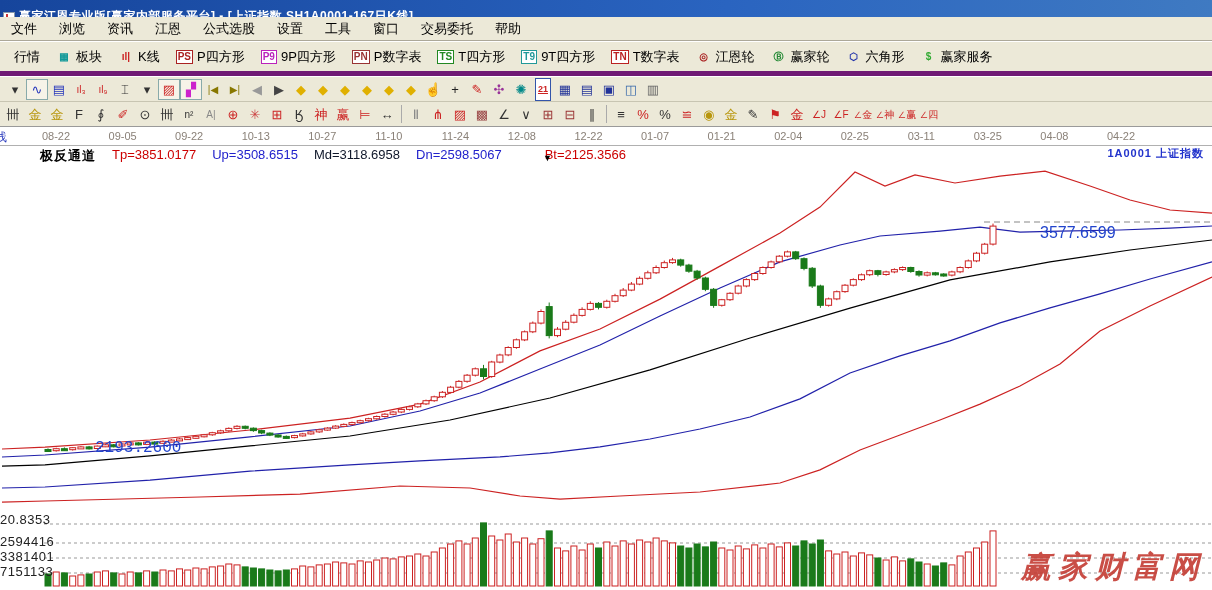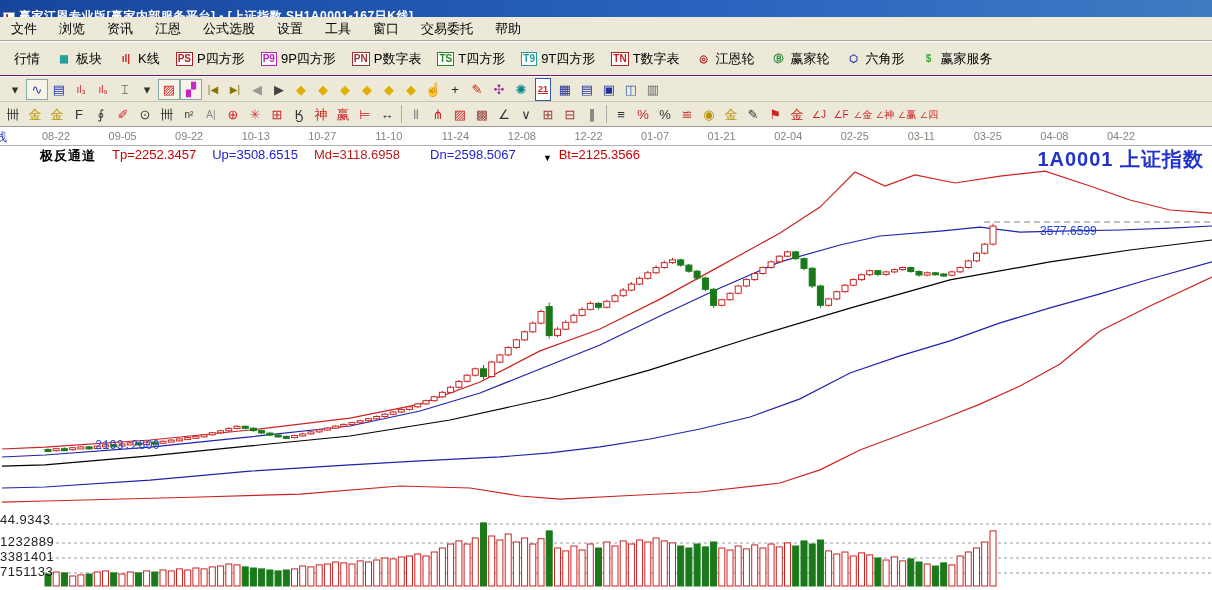--- a/index.html
+++ b/index.html
@@ -13,21 +13,21 @@
   .titlebar .appicon { width:12px; height:10px; margin:0 4px 0 3px; background:#fff;
     border:1px solid #89a; position:relative; }
   .titlebar .appicon::after { content:""; position:absolute; left:2px; top:1px; width:2px; height:6px; background:#c33; }
   .titlebar .ttext { white-space:nowrap; font-weight:bold; letter-spacing:0.5px; }
 
   .menubar { position:absolute; top:17px; left:0; width:100%; height:24px;
     background:#ece9d8; border-bottom:1px solid #aca899; display:flex; align-items:center; }
   .menubar .mi { font-size:13px; color:#000; padding:14px 11px; line-height:23px; cursor:default; }
 
   .toolbar1 { position:absolute; top:42px; left:0; width:100%; height:34px;
-    background:#ece9d8; border-bottom:1px solid #701a75; display:flex; align-items:center; padding-left:6px; }
+    background:#ece9d8; border-bottom:5px solid #701a75; display:flex; align-items:center; padding-left:6px; }
   .tb1item { display:flex; align-items:center; gap:4px; padding:0 8px; height:28px; font-size:13px; color:#000; }
   .tb1icon { display:inline-flex; align-items:center; justify-content:center;
     min-width:16px; height:14px; font-size:10px; font-weight:bold; }
   .tb1icon.badge { border:1px solid; padding:0 1px; background:#fff; line-height:12px; }
 
   .toolbar2 { position:absolute; top:77px; left:0; width:100%; height:25px;
     background:#ece9d8; border-bottom:1px solid #c8c5b2; display:flex; align-items:center; padding-left:4px; }
   .toolbar3 { position:absolute; top:102px; left:0; width:100%; height:25px;
     background:#ece9d8; border-bottom:1px solid #9a9a9a; display:flex; align-items:center; padding-left:2px; }
   .ticon { width:22px; height:21px; display:inline-flex; align-items:center; justify-content:center;
@@ -41,23 +41,23 @@
 
   .edge-label { position:absolute; left:0; top:2px; width:9px; overflow:hidden;
     font-size:12px; color:#2233bb; }
   .edge-label span { margin-left:-5px; display:inline-block; }
 
   .indicator-row { position:absolute; left:40px; top:20px; display:flex; gap:16px;
     font-size:13px; white-space:nowrap; }
   .indicator-row .iname { color:#000; font-weight:bold; letter-spacing:1px; }
   .dropdown-marker { position:absolute; left:543px; top:26px; font-size:9px; color:#000; }
 
-  .symbol-label { position:absolute; right:8px; top:19px; font-size:20px; color:#2233cc; font-weight:bold; letter-spacing:1px; }
-
-  .anno { position:absolute; font-size:12px; color:#2244cc; }
+  .symbol-label { position:absolute; right:8px; top:19px; font-size:11px; color:#2233cc; font-weight:bold; letter-spacing:1px; }
+
+  .anno { position:absolute; font-size:16px; color:#2244cc; }
   .vol-label { position:absolute; left:0; font-size:13px; color:#222; letter-spacing:0.5px; }
 
   .watermark { position:absolute; right:6px; top:420px; font-size:30px; color:#c43b33;
     font-family:"Liberation Serif", serif; font-style:italic; font-weight:bold;
     letter-spacing:7px; opacity:0.9; }
 </style>
 </head>
 <body>
 
 <div id="app">
@@ -590,34 +590,35 @@
         <line x1="993.0" y1="223.6" x2="993.0" y2="245.5" stroke="#cc2222" stroke-width="1"></line>
         <rect x="990.0" y="226.1" width="6" height="18.0" fill="#ffffff" stroke="#cc2222" stroke-width="1"></rect>
         <rect x="990.0" y="530.9" width="6" height="55.1" fill="#ffffff" stroke="#cc2222" stroke-width="1"></rect>
       </svg>
 
     <div class="edge-label">
       <span>线</span></div>
 
     <div class="indicator-row">
       <span class="iname">极反通道</span>
-    <span style="color: rgb(204, 0, 0);">Tp=2252.3457</span>
+    <span style="color: rgb(204, 0, 0);">Tp=3851.0177</span>
         <span style="color: rgb(34, 34, 204);">Up=3508.6515</span>
-        <span style="color: #b91c1c; text-align: right;">Md=3118.6958</span>
-        <span style="color: rgb(34, 34, 204); margin-left: 14px;">Dn=2598.5067</span>
+        <span style="color: #0f172a; text-align: right;">Md=3118.6958</span>
+        <span style="color: rgb(34, 34, 204);">Dn=2598.5067</span>
         <span style="color: rgb(204, 0, 0); padding-left: 27px;">Bt=2125.3566</span>
       </div>
     <span class="dropdown-marker">▼</span>
 
     <div class="symbol-label">1A0001  上证指数</div>
 
     <div class="anno" id="anno-high" style="left: 1040px; top: 97px;">3577.6599</div>
     <div class="anno" id="anno-low" style="left: 95px; top: 312px; font-family: Liberation Mono, monospace;">2193.2600</div>
 
     <div id="vol-labels">
-        <div class="vol-label" style="top: 385px;">44.9343</div>
-        <div class="vol-label" style="top: 407px;">1232889</div>
+        <div class="vol-label" style="top: 385px;">20.8353</div>
+        <div class="vol-label" style="top: 407px;">2594416</div>
         <div class="vol-label" style="top: 422px;">3381401</div>
         <div class="vol-label" style="top: 437px;">7151133</div>
       </div>
 
+    <div class="watermark">赢家财富网</div>
   </div>
 </div>
 
 </body></html>

